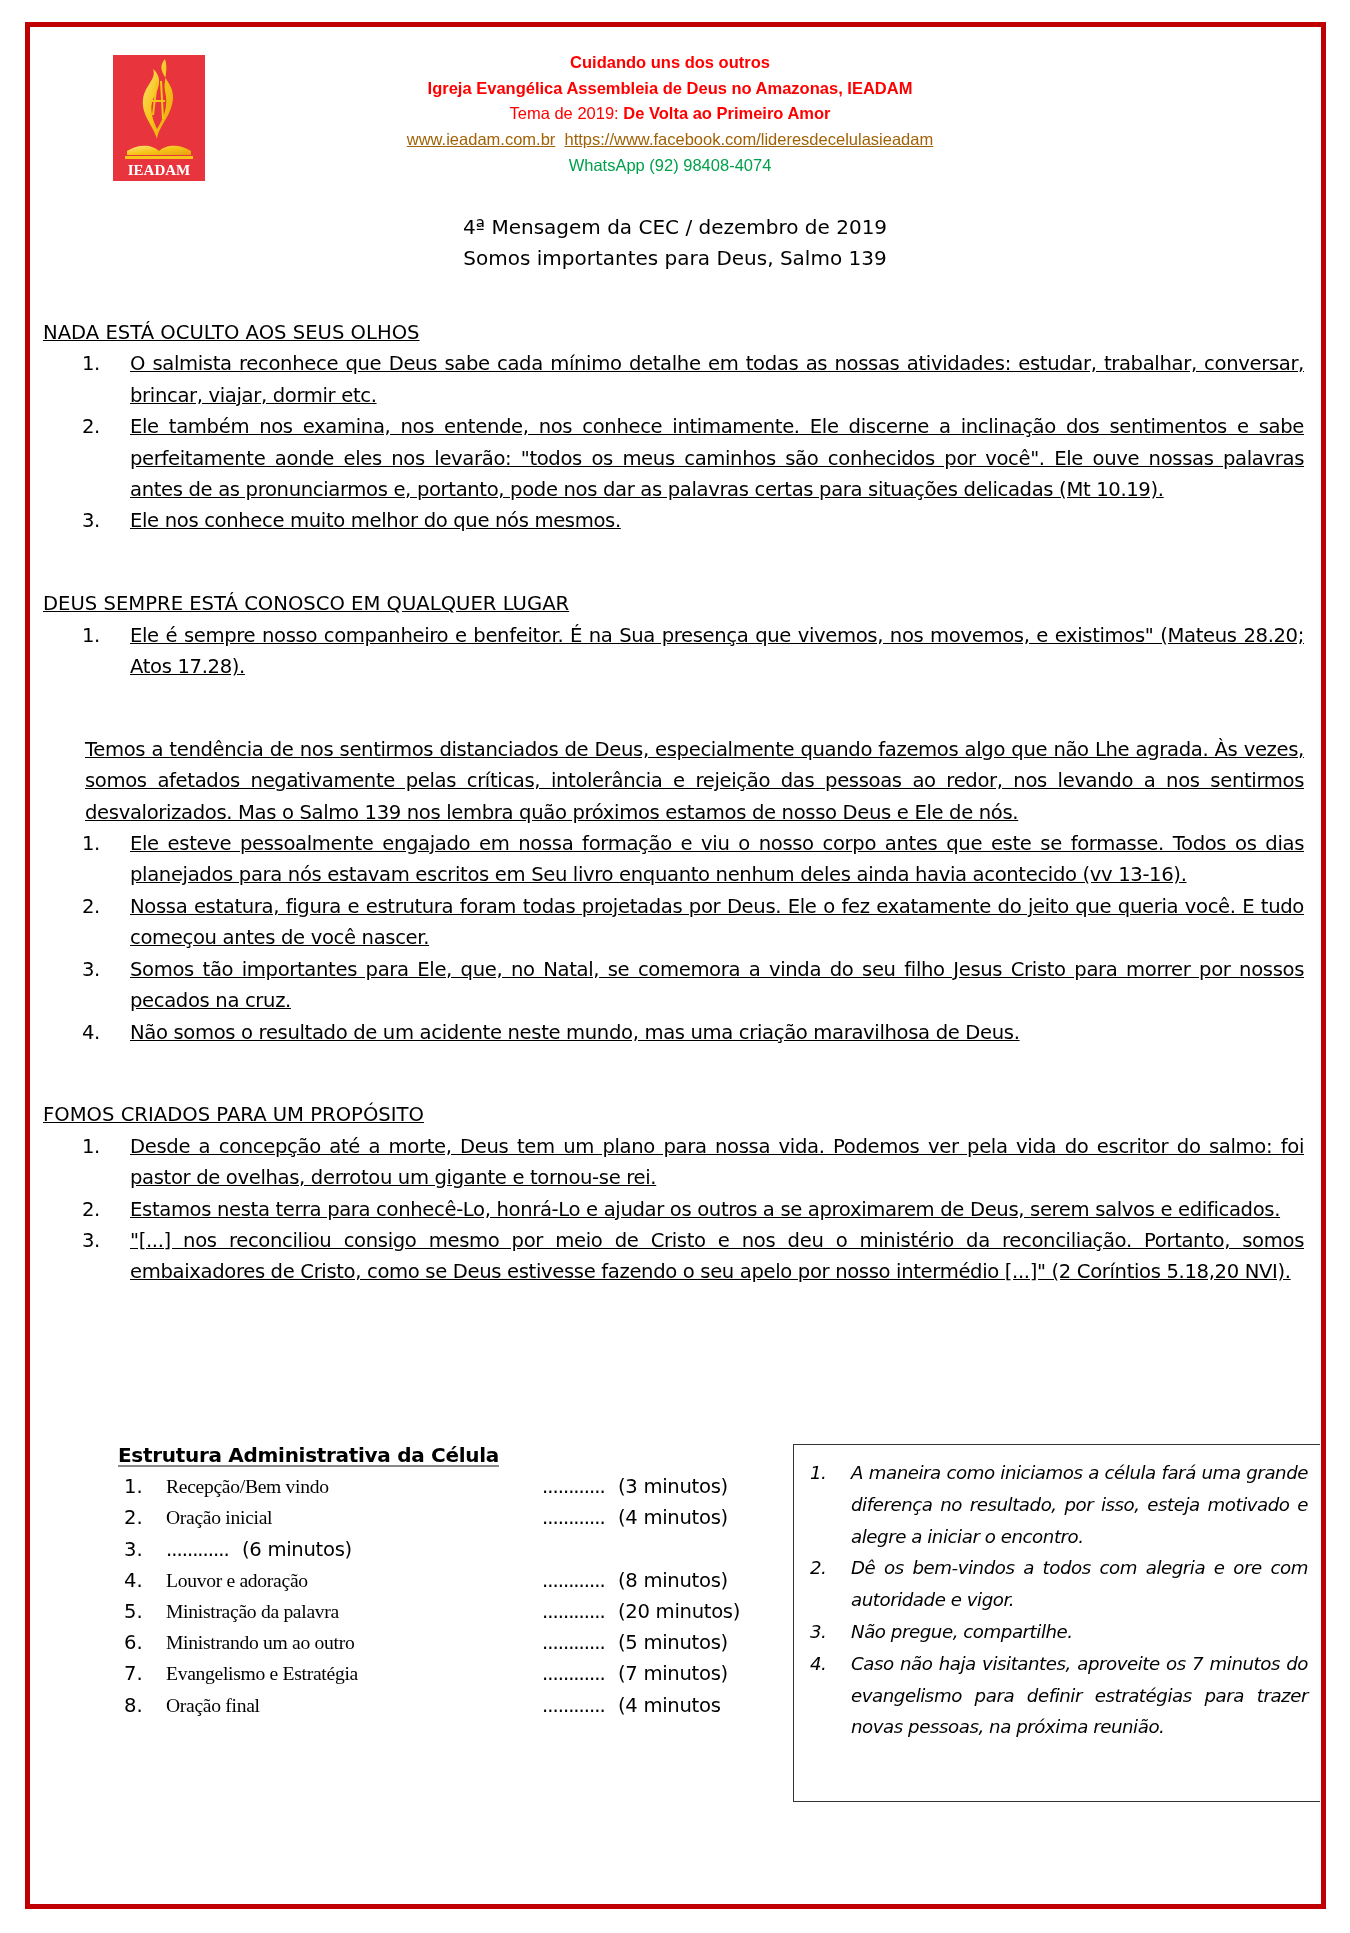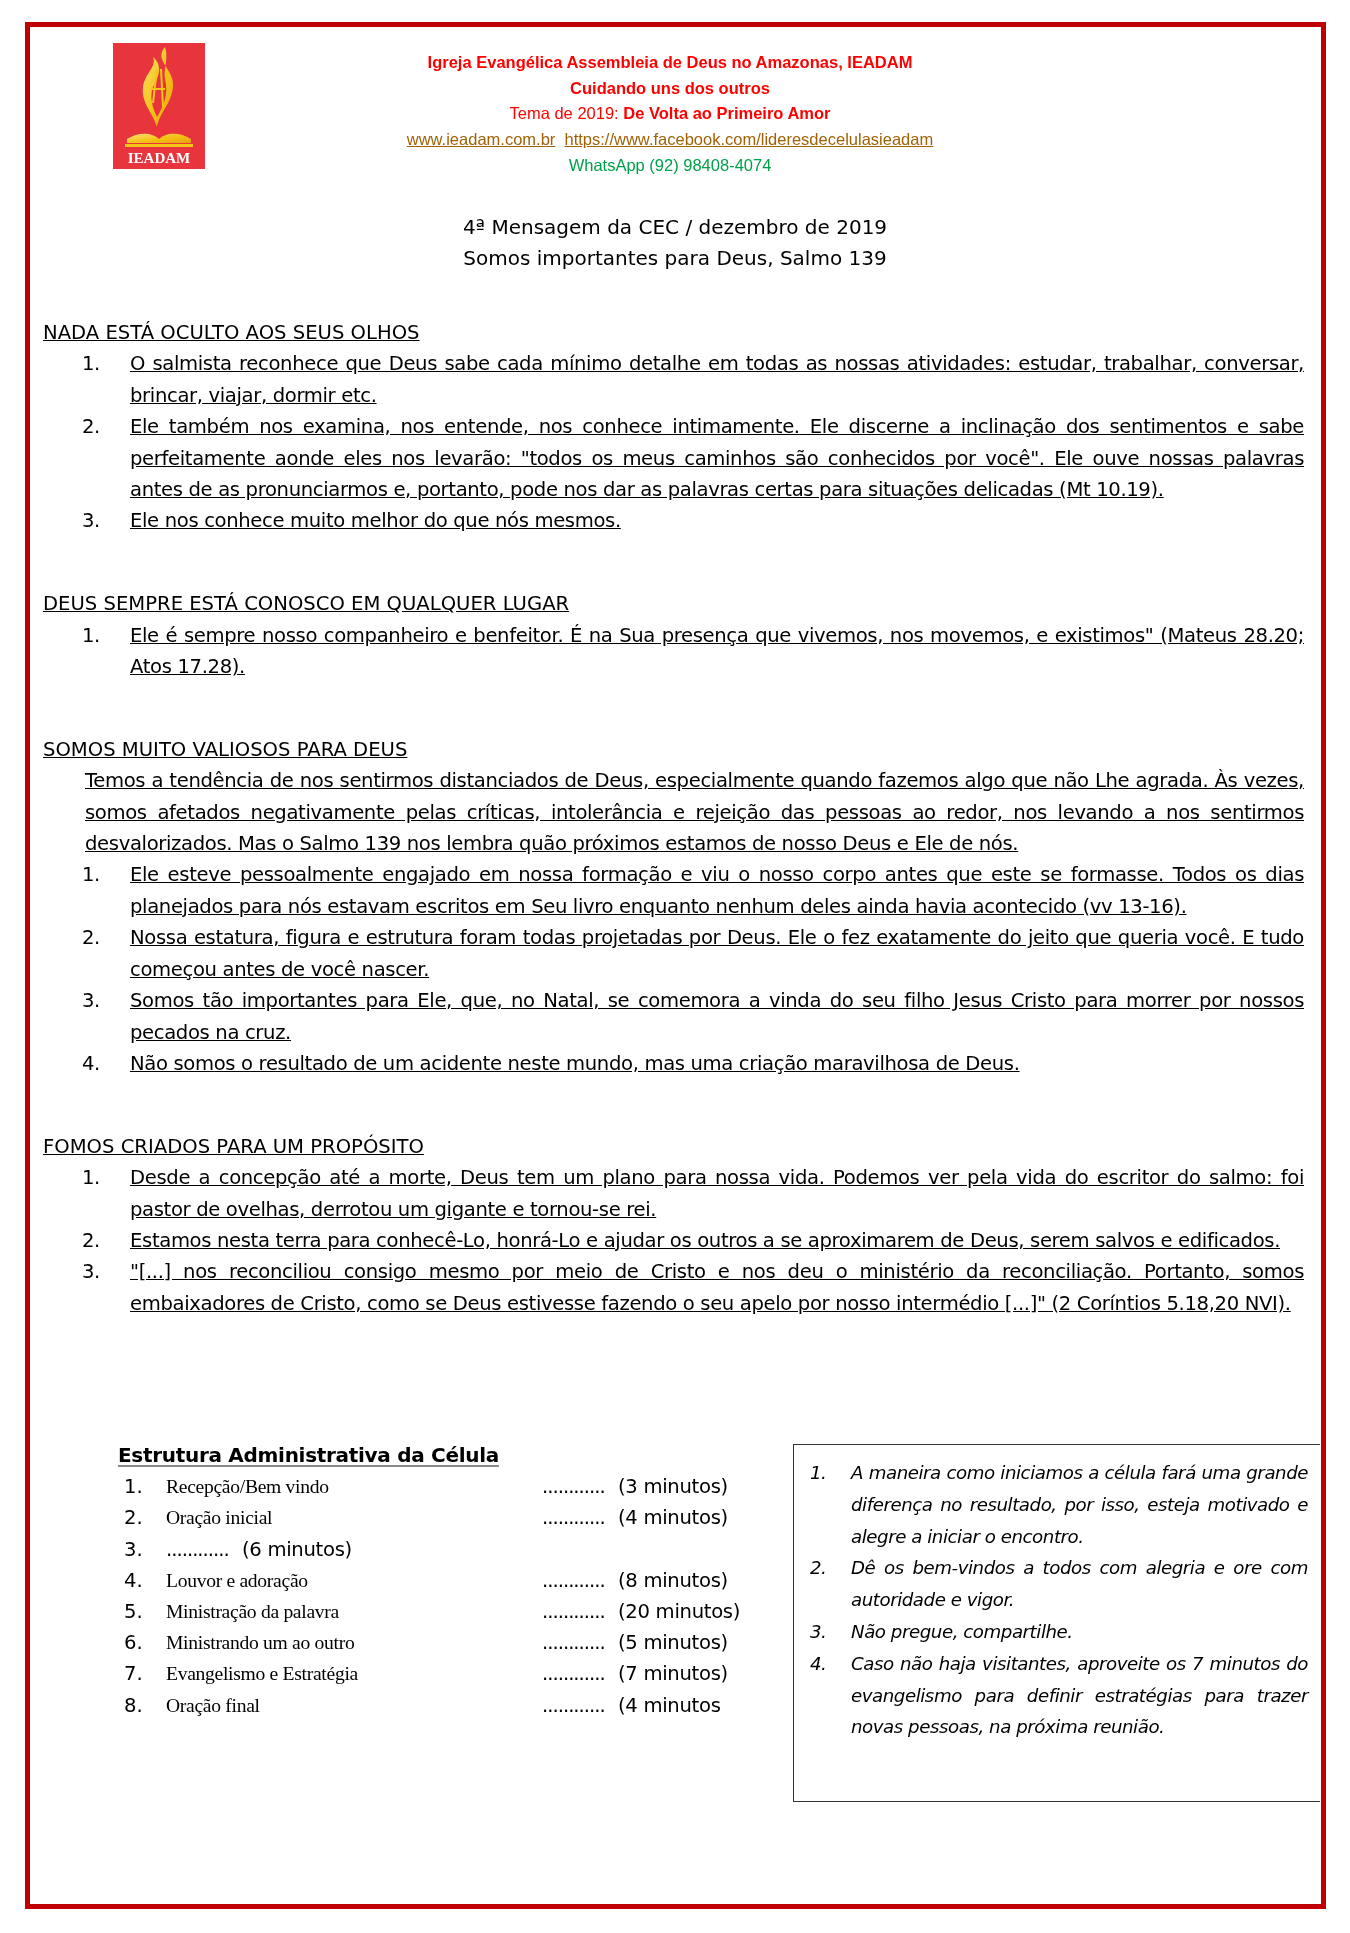--- a/index.html
+++ b/index.html
@@ -1,20 +1,20 @@
 <!DOCTYPE html>
 <html><head>
 <meta charset="utf-8">
 <style>
   html, body { margin: 0; padding: 0; background: #ffffff; }
   body { width: 1350px; height: 1933px; position: relative; overflow: hidden;
          font-family: "DejaVu Sans", sans-serif; color: #000; }
   .frame { position: absolute; left: 25px; top: 22px; width: 1291px; height: 1877px;
            border: 5px solid #c00000; }
-  .logo { position: absolute; left: 113px; top: 43px; width: 92px; height: 126px; background: #e8343c; }
+  .logo { position: absolute; left: 113px; top: 55px; width: 92px; height: 126px; background: #e8343c; }
   .logo svg { display: block; }
   .hdr { position: absolute; left: 300px; width: 740px; top: 50px; text-align: center;
          font-family: "Liberation Sans", sans-serif; font-size: 16.5px; line-height: 25.7px; }
   .hdr .red { color: #ff0000; }
   .hdr .b { font-weight: bold; }
   .hdr a { color: #a16207; text-decoration: underline; }
   .hdr .green { color: #00a04a; font-weight: normal; }
   .title { position: absolute; left: 200px; width: 950px; top: 212px; text-align: center;
            font-family: "DejaVu Sans", sans-serif; font-size: 20px; line-height: 31px; }
   .body { position: absolute; left: 33px; top: 307px; width: 1281px;
@@ -57,22 +57,22 @@
     </defs>
     <path d="M52 4 C40 18 62 26 60 44 C58 62 46 70 44 84 C40 70 28 60 30 44 C32 30 44 24 40 14 C50 22 46 34 40 44 C36 54 40 66 44 74 C50 64 56 52 52 36 C50 26 56 16 52 4 Z" fill="url(#gold)"></path>
     <path d="M44 26 L40 60 M48 26 L50 64 M38 46 L52 46" stroke="#f5c518" stroke-width="2" fill="none"></path>
     <path d="M14 96 C26 88 40 90 46 96 C52 90 66 88 78 96 L78 100 L14 100 Z" fill="url(#gold)"></path>
     <rect x="12" y="101" width="68" height="3" fill="#f5c518"></rect>
     <text x="46" y="120" text-anchor="middle" font-family="Liberation Serif, serif" font-weight="bold" font-size="15" fill="#ffffff">IEADAM</text>
   </svg>
 </div>
 
 <div class="hdr">
+  <div class="red b">Cuidando uns dos outros</div>
   <div class="red b">Igreja Evangélica Assembleia de Deus no Amazonas, IEADAM</div>
-  <div class="red b">Cuidando uns dos outros</div>
   <div class="red">
     <span>Tema de 2019: </span><span class="b">De Volta ao Primeiro Amor</span>
   </div>
   <div>
     <a>www.ieadam.com.br</a>&nbsp;&nbsp;<a>https://www.facebook.com/lideresdecelulasieadam</a>
   </div>
   <div class="green">WhatsApp (92) 98408-4074</div>
 </div>
 
 <div class="title">
@@ -94,21 +94,20 @@
 
   <div class="sec">
     <div>DEUS SEMPRE ESTÁ CONOSCO EM QUALQUER LUGAR</div>
     <ol>
       <li><span class="n">1.</span><span>Ele é sempre nosso companheiro e benfeitor. É na Sua presença que vivemos, nos movemos, e existimos" (Mateus 28.20; Atos 17.28).</span></li>
     </ol>
   </div>
   <div class="gap"></div>
 
   <div class="sec">
-    <div>SOMOS MUITO VALIOSOS PARA DEUS</div>
     <div class="intro">Temos a tendência de nos sentirmos distanciados de Deus, especialmente quando fazemos algo que não Lhe agrada. Às vezes, somos afetados negativamente pelas críticas, intolerância e rejeição das pessoas ao redor, nos levando a nos sentirmos desvalorizados. Mas o Salmo 139 nos lembra quão próximos estamos de nosso Deus e Ele de nós.</div>
     <ol>
       <li><span class="n">1.</span><span>Ele esteve pessoalmente engajado em nossa formação e viu o nosso corpo antes que este se formasse. Todos os dias planejados para nós estavam escritos em Seu livro enquanto nenhum deles ainda havia acontecido (vv 13-16).</span></li>
       <li><span class="n">2.</span><span>Nossa estatura, figura e estrutura foram todas projetadas por Deus. Ele o fez exatamente do jeito que queria você. E tudo começou antes de você nascer.</span></li>
       <li><span class="n">3.</span><span>Somos tão importantes para Ele, que, no Natal, se comemora a vinda do seu filho Jesus Cristo para morrer por nossos pecados na cruz.</span></li>
       <li><span class="n">4.</span><span>Não somos o resultado de um acidente neste mundo, mas uma criação maravilhosa de Deus.</span></li>
     </ol>
   </div>
   <div class="gap"></div>
 

